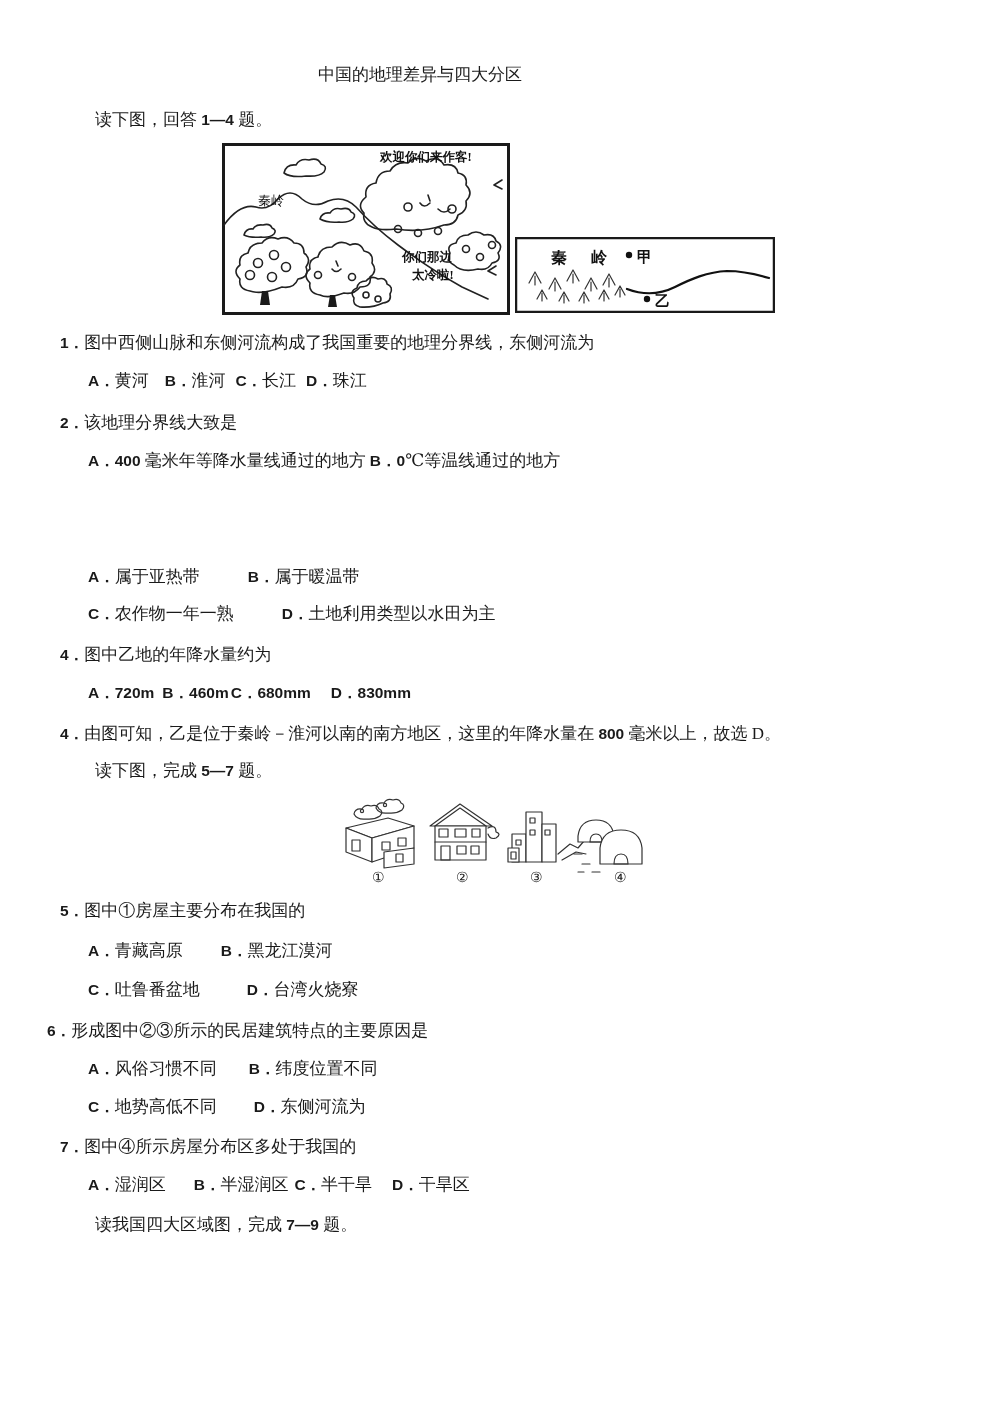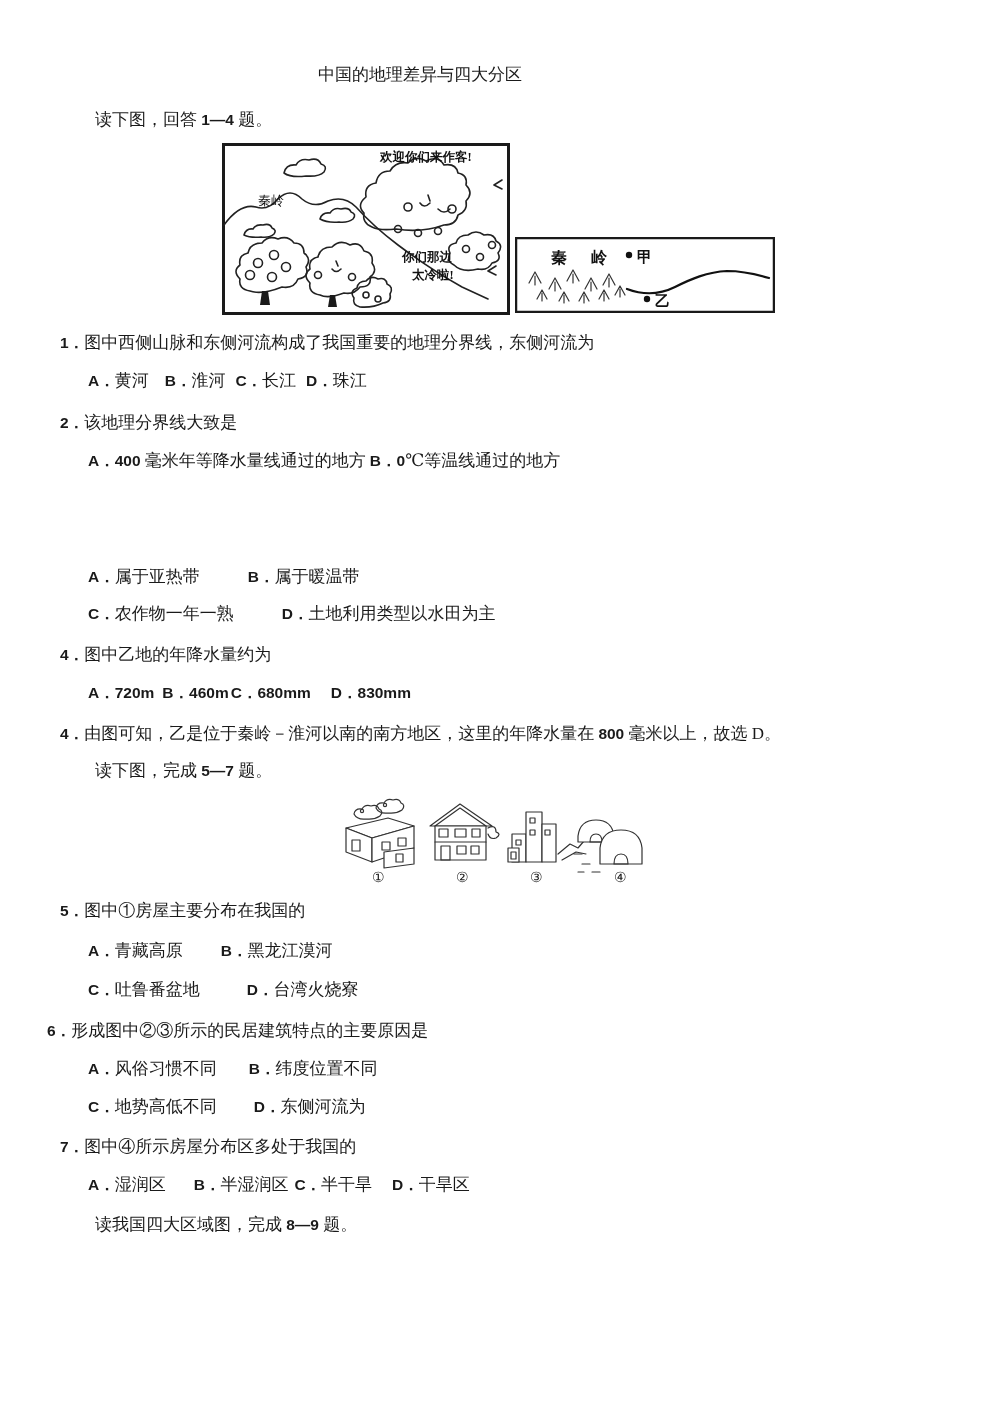--- a/index.html
+++ b/index.html
@@ -169,15 +169,15 @@
   <div class="line" style="left:88px;top:940px;"><span class="opt" style="margin-right:38px;"><span class="lb">A．</span><span>青藏高原</span></span><span class="opt"><span class="lb">B．</span><span>黑龙江漠河</span></span></div>
   <div class="line" style="left:88px;top:979px;"><span class="opt" style="margin-right:47px;text-align:right;"><span class="lb">C．</span><span>吐鲁番盆地</span></span><span class="opt"><span class="lb">D．</span><span>台湾火烧寮</span></span></div>
 
   <div class="line" style="left:47px;top:1020px;"><span class="lb">6．</span><span>形成图中②③所示的民居建筑特点的主要原因是</span></div>
   <div class="line" style="left:88px;top:1058px;"><span class="opt" style="margin-right:32px;"><span class="lb">A．</span><span>风俗习惯不同</span></span><span class="opt"><span class="lb">B．</span><span>纬度位置不同</span></span></div>
   <div class="line" style="left:88px;top:1096px;"><span class="opt" style="margin-right:37px;"><span class="lb">C．</span><span>地势高低不同</span></span><span class="opt"><span class="lb">D．</span><span>东侧河流为</span></span></div>
 
   <div class="line" style="left:60px;top:1136px;"><span class="lb">7．</span><span>图中④所示房屋分布区多处于我国的</span></div>
   <div class="line" style="left:88px;top:1174px;"><span class="opt" style="margin-right:28px;"><span class="lb">A．</span><span>湿润区</span></span><span class="opt" style="margin-right:6px;"><span class="lb">B．</span><span>半湿润区</span></span><span class="opt" style="margin-right:20px;"><span class="lb">C．</span><span>半干旱</span></span><span class="opt"><span class="lb">D．</span><span>干旱区</span></span></div>
 
-  <div class="line" style="left:95px;top:1214px;"><span>读我国四大区域图，完成 </span><span class="lb">8—9</span><span> 题。</span></div>
+  <div class="line" style="left:95px;top:1214px;"><span>读我国四大区域图，完成 </span><span class="lb">7—9</span><span> 题。</span></div>
 
 </div>
 
 </body></html>

